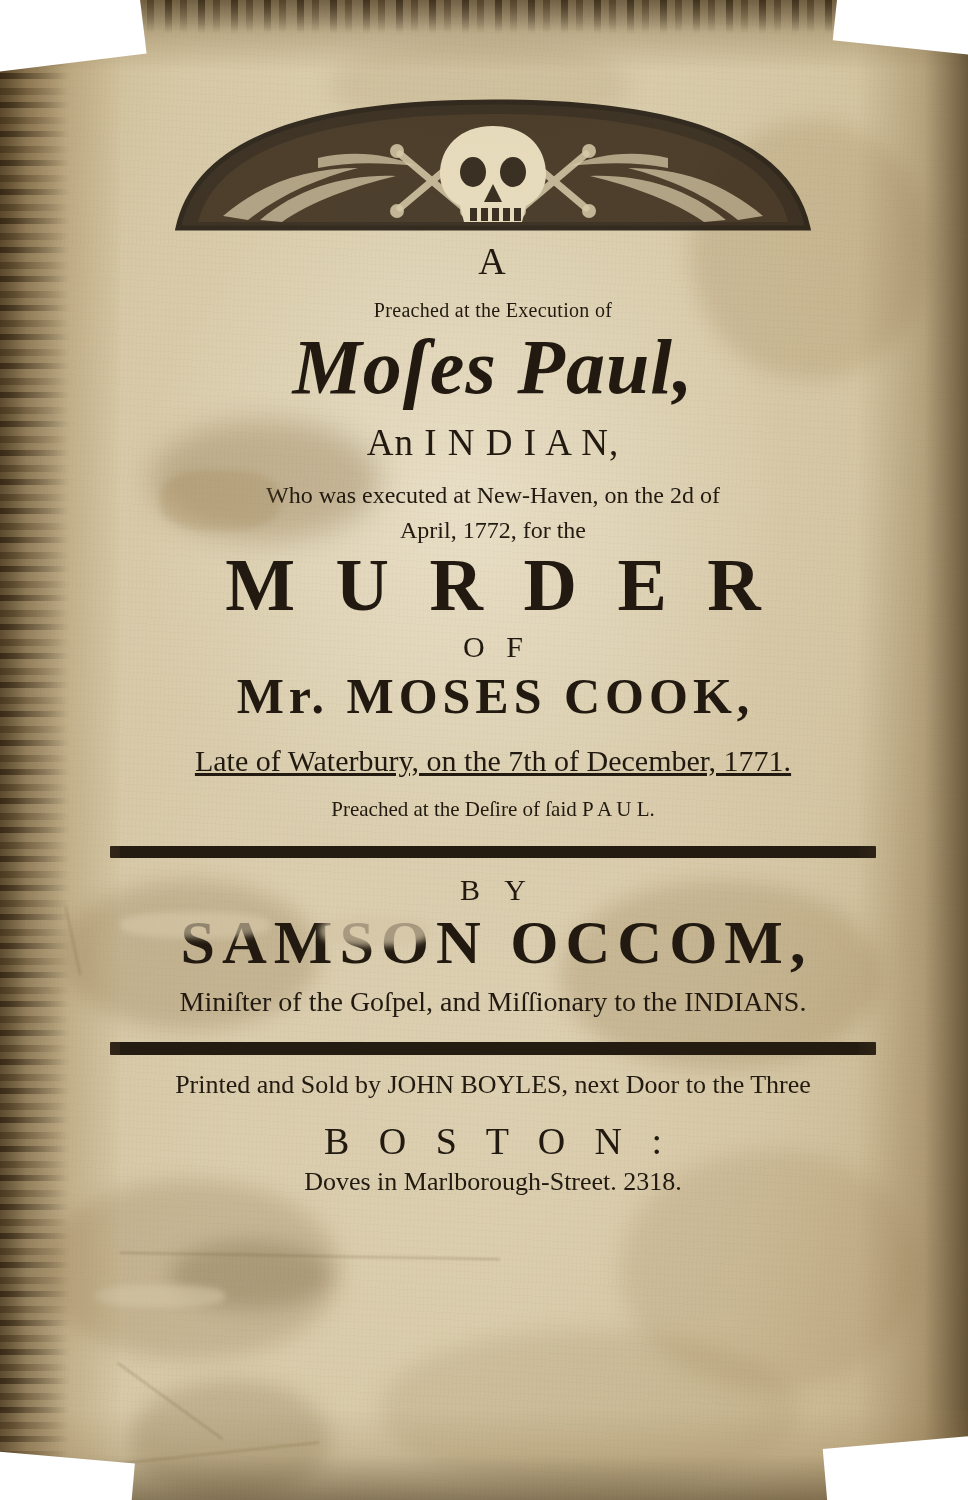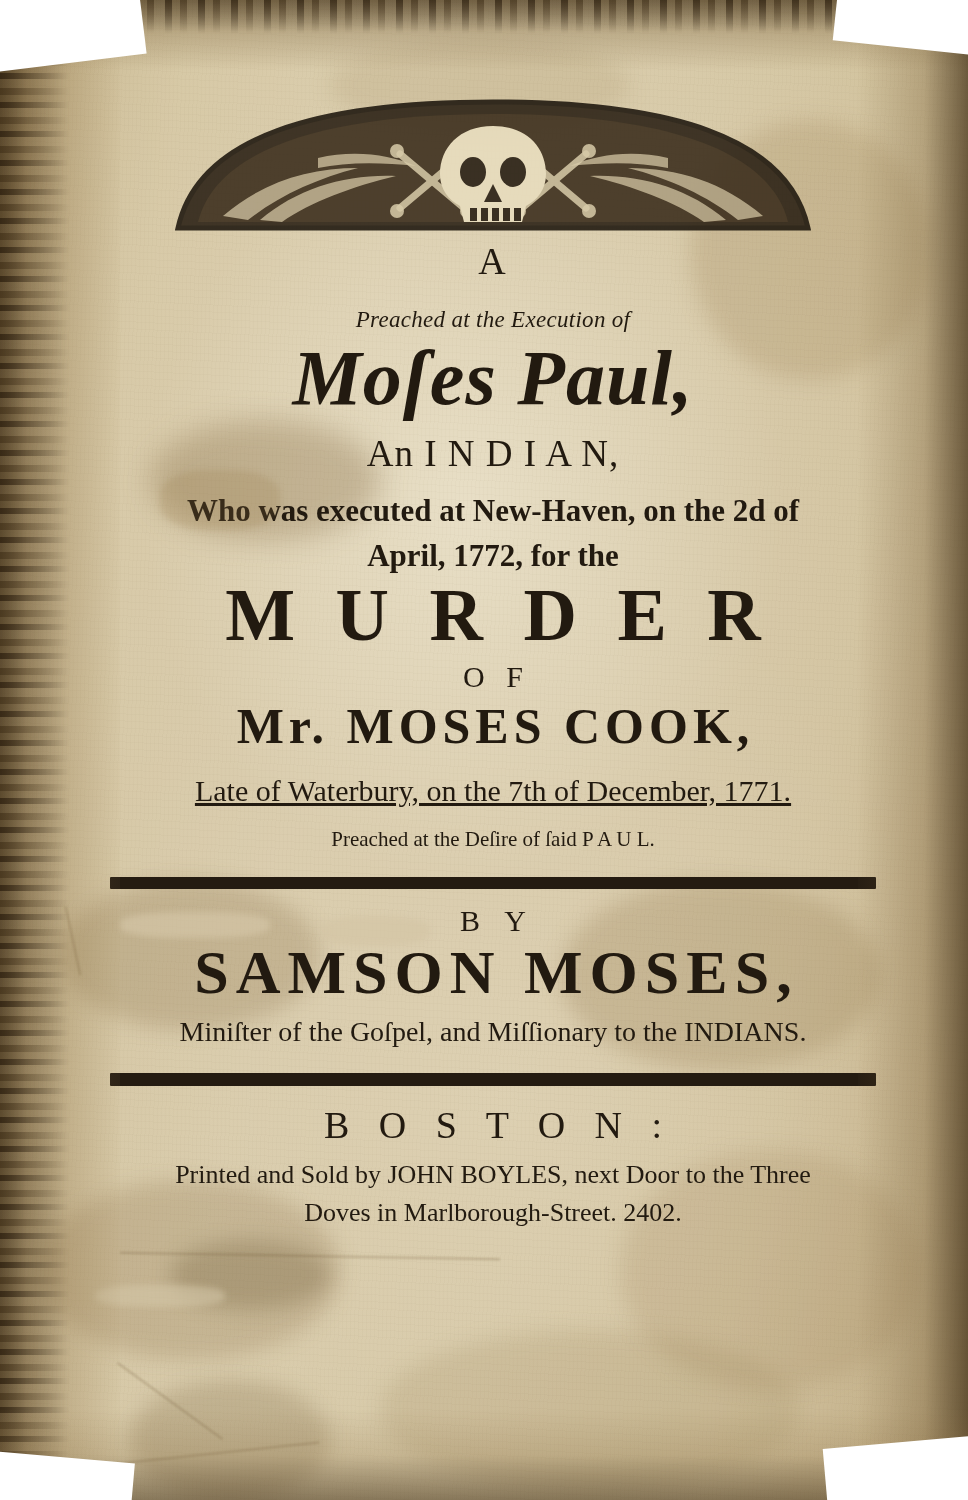--- a/index.html
+++ b/index.html
@@ -147,43 +147,41 @@
     margin-top: 6px;
   }
   .l-sermon {
     font-size: 76px;
     letter-spacing: 13px;
     font-weight: 700;
     margin-top: 6px;
     text-indent: 13px;
   }
   .l-preached {
-    font-size: 23px;
-    margin-top: 26px;
+    font-size: 20px;
+    margin-top: 18px;
     letter-spacing: .3px;
-    font-style: italic;
   }
   .l-name {
     font-family: "Liberation Serif", serif;
     font-style: italic;
     font-size: 78px;
     font-weight: 600;
     letter-spacing: 1px;
     margin-top: 5px;
   }
   .l-indian {
     font-size: 37px;
     letter-spacing: 1px;
     margin-top: 16px;
   }
   .l-exec {
-    font-size: 31px;
+    font-size: 24px;
     margin-top: 16px;
     line-height: 1.38;
-    font-weight: bold;
   }
   .l-murder {
     font-size: 74px;
     font-weight: 700;
     letter-spacing: 11px;
     margin-top: 0;
     text-indent: 11px;
   }
   .l-of {
     font-size: 30px;
@@ -340,28 +338,28 @@
     <div class="line l-exec" style="margin-top:2px">April, 1772, for the</div>
     <div class="line l-murder">M U R D E R</div>
     <div class="line l-of">O F</div>
     <div class="line l-cook">Mr. MOSES COOK,</div>
     <div class="line l-late">Late of Waterbury, on the 7th of December, 1771.</div>
     <div class="line l-desire">Preached at the Deſire of ſaid  P A U L.</div>
 
     <div class="rule"></div>
 
     <div class="line l-by">B Y</div>
-    <div class="line l-author">SAMSON MOSES,</div>
+    <div class="line l-author">SAMSON OCCOM,</div>
     <div class="line l-role">Miniſter of the Goſpel, and Miſſionary to the INDIANS.</div>
 
     <div class="rule thick"></div>
 
+    <div class="line l-imprint">Printed and Sold by JOHN BOYLES, next Door to the Three</div>
     <div class="line l-city">B O S T O N :</div>
-    <div class="line l-imprint">Printed and Sold by JOHN BOYLES, next Door to the Three</div>
-    <div class="line l-imprint" style="margin-top:2px">Doves in Marlborough-Street.  2402.</div>
+    <div class="line l-imprint" style="margin-top:2px">Doves in Marlborough-Street.  2318.</div>
   </div>
 
   <div class="wear w4"></div>
   <div class="wear w1"></div>
   <div class="wear w2"></div>
   <div class="wear w3"></div>
 
   <div class="crease c1"></div>
   <div class="crease c2"></div>
   <div class="crease c3"></div>

